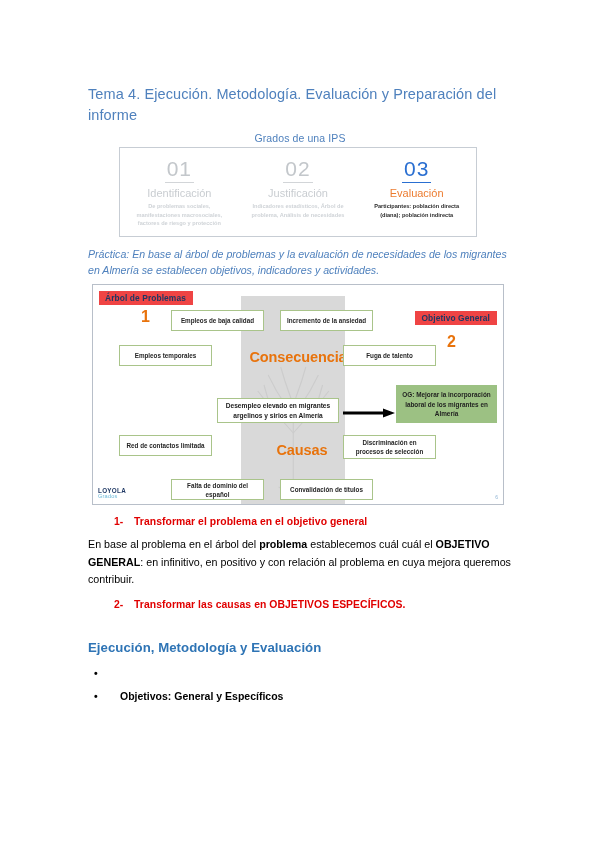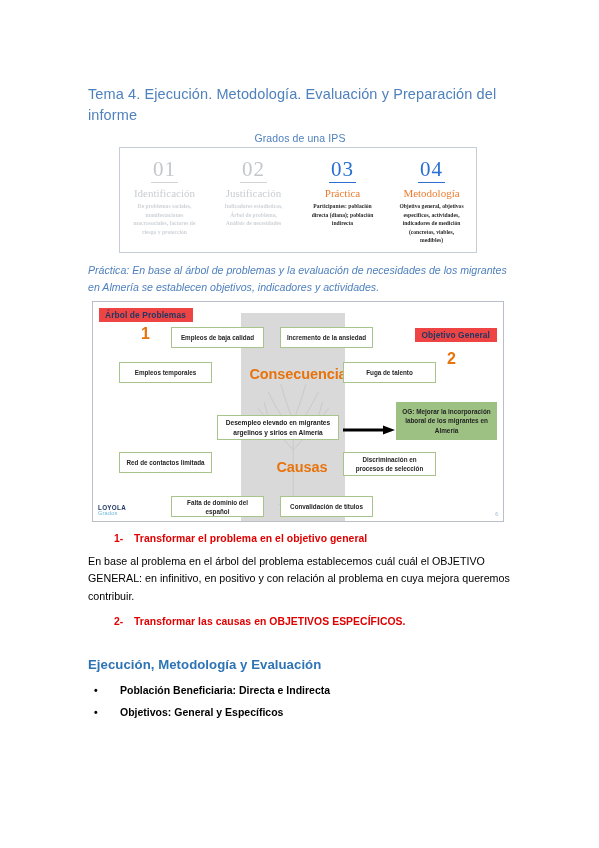--- a/index.html
+++ b/index.html
@@ -55,23 +55,22 @@
     border: 1px solid #c7cdd4;
     background: #ffffff;
     width: 358px;
     margin-left: 31px;
     padding: 7px 0 4px 0;
     box-sizing: border-box;
     position: relative;
   }
   .fases-grid {
     display: grid;
-    grid-template-columns: repeat(4, 1fr);
+    grid-template-columns: repeat(3, 1fr);
     grid-template-rows: auto auto;
-    font-family: Liberation Serif, serif;
   }
   .fase-cell {
     text-align: center;
     padding: 2px 6px 4px 6px;
   }
   .fase-num {
     font-size: 21px;
     font-weight: 300;
     letter-spacing: 1px;
     line-height: 1.15;
@@ -282,21 +281,21 @@
   }
   .step-num { width: 20px; flex: none; }
   .step-text { }
 
   .body-para {
     font-size: 10.7px;
     line-height: 1.62;
     color: #000000;
     margin: 9px 0 0 0;
   }
-  .body-para b { font-weight: 400; }
+  .body-para b { font-weight: 700; }
 
   
   .section-heading {
     font-size: 13.2px;
     font-weight: 700;
     color: #2e74b5;
     margin: 30px 0 0 0;
     letter-spacing: 0.05px;
   }
   .bullets {
@@ -340,29 +339,24 @@
           </div>
 
           <div class="fase-cell">
             <div class="fase-num inactive">02</div>
             <div class="fase-label inactive">Justificación</div>
             <div class="fase-desc inactive">Indicadores estadísticos, Árbol de problema, Análisis de necesidades</div>
           </div>
 
           <div class="fase-cell">
             <div class="fase-num active">03</div>
-            <div class="fase-label active">Práctica</div>
+            <div class="fase-label active">Evaluación</div>
             <div class="fase-desc active">Participantes: población directa (diana); población indirecta</div>
           </div>
 
-          <div class="fase-cell">
-            <div class="fase-num active">04</div>
-            <div class="fase-label active">Metodología</div>
-            <div class="fase-desc active">Objetivo general, objetivos específicos, actividades, indicadores de medición (concretos, viables, medibles)</div>
-          </div>
 
 
 
         </div>
         <div class="fases-corner"></div>
       </div>
     </div>
 
     <p class="practice-note">Práctica: En base al árbol de problemas y la evaluación de necesidades de los migrantes en Almería se establecen objetivos, indicadores y actividades.</p>
 
@@ -424,21 +418,20 @@
     <div class="step">
       <span class="step-num">2-</span>
       <span class="step-text">Transformar las causas en OBJETIVOS ESPECÍFICOS.</span>
     </div>
 
     <h2 class="section-heading">Ejecución, Metodología y Evaluación</h2>
 
     <ul class="bullets">
       <li>
         <span class="bullet-dot">•</span>
-        <span>Población Beneficiaria: Directa e Indirecta</span>
       </li>
       <li>
         <span class="bullet-dot">•</span>
         <span>Objetivos: General y Específicos</span>
       </li>
     </ul>
 
   </div>
 </div>
 

